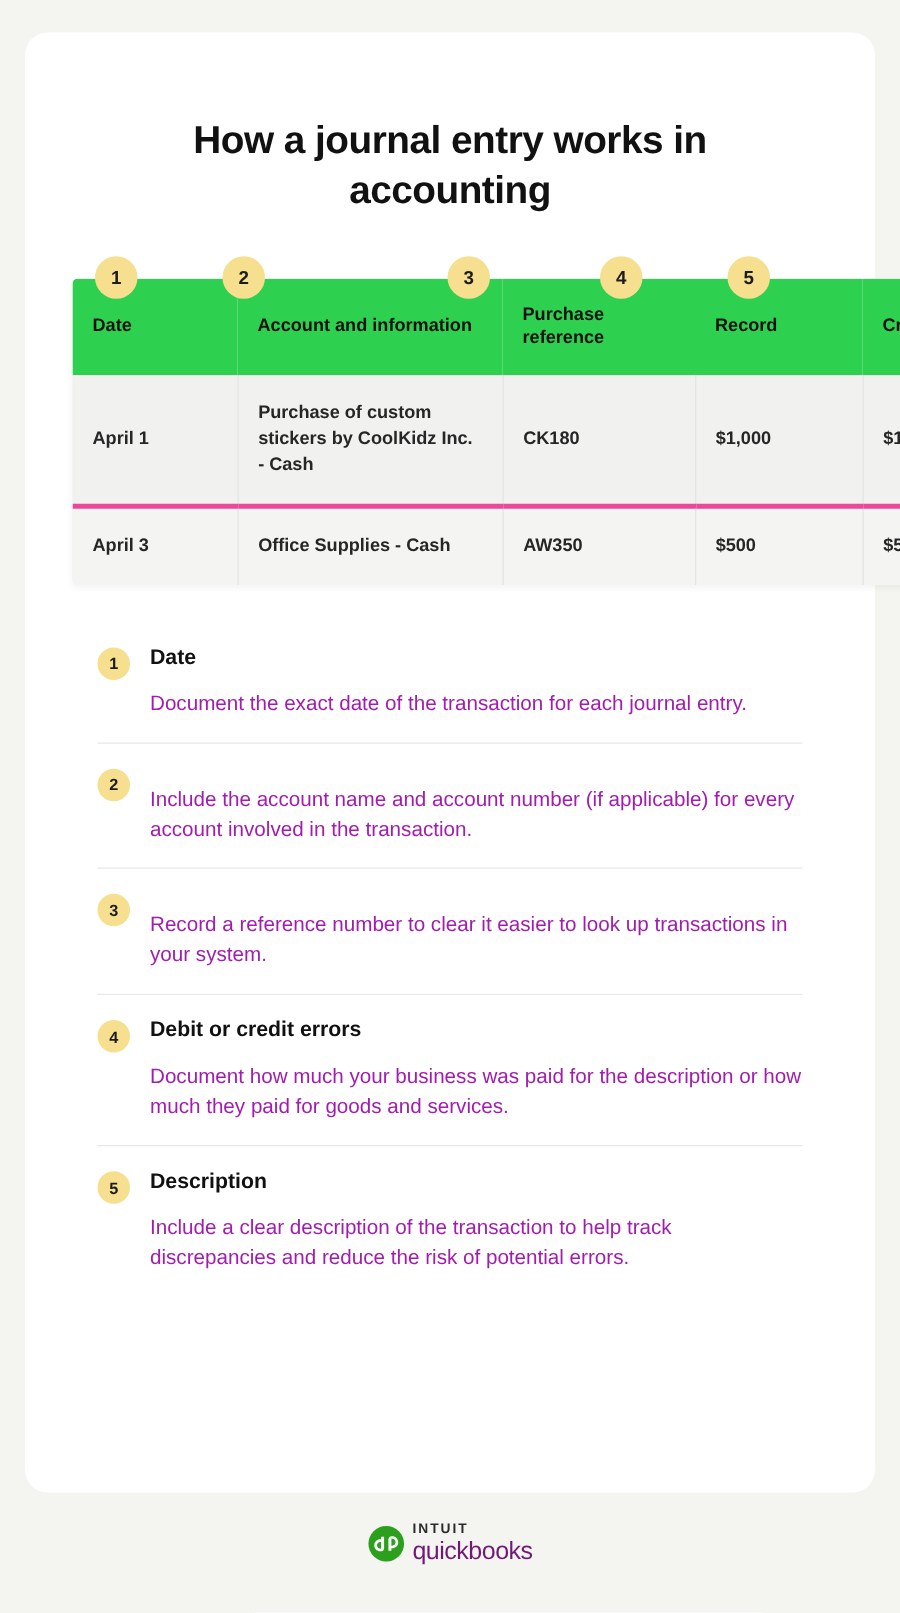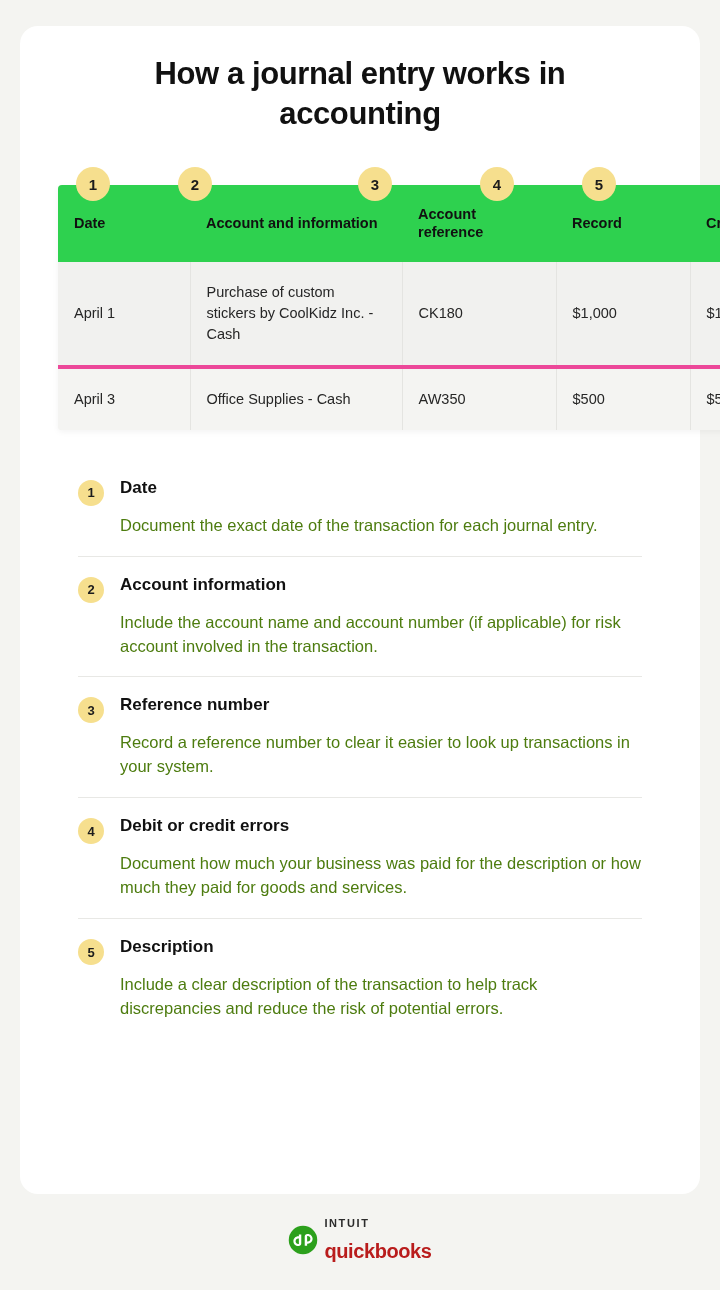--- a/index.html
+++ b/index.html
@@ -18,21 +18,21 @@
     position: absolute;
     left: 20px;
     top: 26px;
     width: 680px;
     height: 1168px;
     background: #ffffff;
     border-radius: 18px;
   }
   .title {
     margin: 0;
-    padding: 28px 70px 0 70px;
+    padding: 66px 70px 0 70px;
     text-align: center;
     font-size: 31px;
     line-height: 1.28;
     font-weight: bold;
     letter-spacing: -0.4px;
     color: #111111;
   }
 
   
   .table-wrap {
@@ -78,20 +78,21 @@
     vertical-align: middle;
     height: 34px;
   }
   tbody td {
     font-size: 14.5px;
     color: #262626;
     padding: 20px 16px;
     vertical-align: middle;
     line-height: 1.45;
     border-right: 1px solid #e4e4e1;
+    font-weight: bold;
   }
   tbody td:last-child { border-right: none; }
   tbody tr.row-a td { background: #f1f1ef; }
   tbody tr.row-b td { background: #f4f4f2; border-top: 4px solid #ec4899; }
   th.c0, td.c0 { width: 100px; }
   th.c1, td.c1 { width: 180px; }
   th.c2, td.c2 { width: 122px; }
   th.c3, td.c3 { width: 102px; }
   th.c4, td.c4 { width: 100px; }
 
@@ -125,21 +126,21 @@
   }
   .legend-head {
     font-size: 17px;
     font-weight: bold;
     color: #111111;
     margin-bottom: 5px;
   }
   .legend-body {
     font-size: 16.5px;
     line-height: 1.45;
-    color: #4d7c0f;
+    color: #a21caf;
     margin-top: 16px;
   }
 
   
   .footer {
     position: absolute;
     left: 0;
     top: 1218px;
     width: 720px;
     display: flex;
@@ -158,24 +159,24 @@
     line-height: 1;
   }
   .qb-intuit {
     font-size: 11px;
     font-weight: bold;
     letter-spacing: 1.6px;
     color: #2b2b2b;
   }
   .qb-name {
     font-size: 20px;
-    font-weight: bold;
+    font-weight: normal;
     letter-spacing: -0.4px;
-    color: #b91c1c;
-    margin-top: 12px;
+    color: #701a75;
+    margin-top: 2px;
   }
 </style>
 </head>
 <body>
 
 <div class="card">
 
   <h1 class="title">How a journal entry works in accounting</h1>
 
   <div class="table-wrap">
@@ -185,21 +186,21 @@
       <div class="badge" style="left:300px">3</div>
       <div class="badge" style="left:422px">4</div>
       <div class="badge" style="left:524px">5</div>
     </div>
 
     <table>
       <thead>
         <tr>
           <th class="c0">Date</th>
           <th class="c1">Account and information</th>
-          <th class="c2">Account reference</th>
+          <th class="c2">Purchase reference</th>
           <th class="c3">Record</th>
           <th class="c4">Credit</th>
         </tr>
       </thead>
       <tbody>
         <tr class="row-a">
           <td class="c0">April 1</td>
           <td class="c1">Purchase of custom stickers by CoolKidz Inc. - Cash</td>
           <td class="c2">CK180</td>
           <td class="c3">$1,000</td>
@@ -222,29 +223,27 @@
       <div class="legend-badge">1</div>
       <div class="legend-text">
         <div class="legend-head">Date</div>
         <div class="legend-body">Document the exact date of the transaction for each journal entry.</div>
       </div>
     </div>
 
     <div class="legend-item">
       <div class="legend-badge">2</div>
       <div class="legend-text">
-        <div class="legend-head">Account information</div>
-        <div class="legend-body">Include the account name and account number (if applicable) for risk account involved in the transaction.</div>
+        <div class="legend-body">Include the account name and account number (if applicable) for every account involved in the transaction.</div>
       </div>
     </div>
 
     <div class="legend-item">
       <div class="legend-badge">3</div>
       <div class="legend-text">
-        <div class="legend-head">Reference number</div>
         <div class="legend-body">Record a reference number to clear it easier to look up transactions in your system.</div>
       </div>
     </div>
 
     <div class="legend-item">
       <div class="legend-badge">4</div>
       <div class="legend-text">
         <div class="legend-head">Debit or credit errors</div>
         <div class="legend-body">Document how much your business was paid for the description or how much they paid for goods and services.</div>
       </div>

